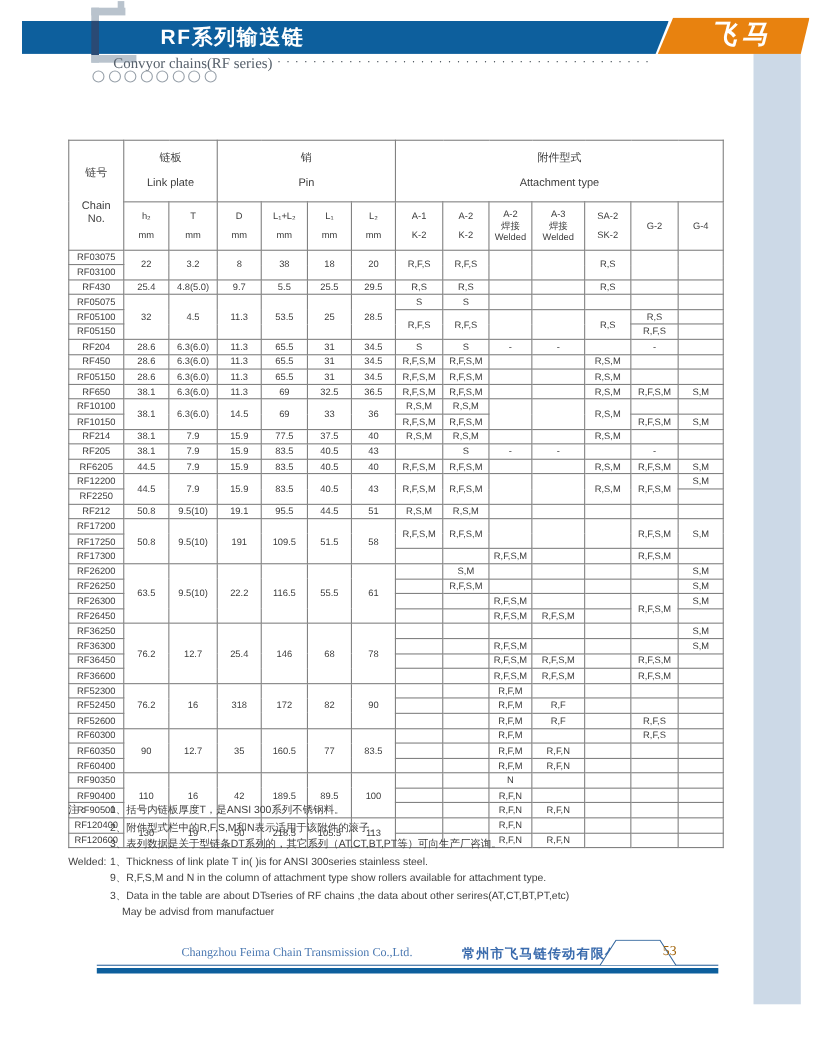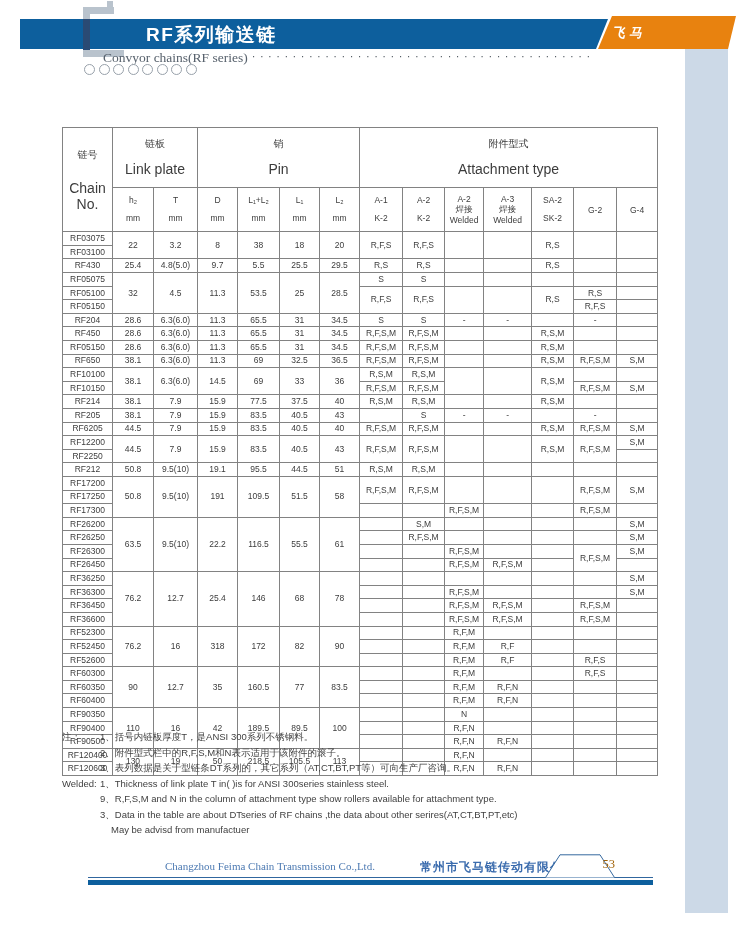--- a/index.html
+++ b/index.html
@@ -18,21 +18,21 @@
   .br-navy{position:absolute;left:83px;top:19px;width:7px;height:31px;background:#2a4a74;}
 
   
   .banner-blue{position:absolute;left:20px;top:19px;width:588px;height:30px;background:#0d5f9d;
     clip-path:polygon(0 0,100% 0,calc(100% - 12px) 100%,0 100%);}
   .page-title{position:absolute;left:118px;top:21px;height:28px;line-height:28px;color:#fff;
     font-size:19px;font-weight:bold;letter-spacing:1.5px;margin-left:28px;}
   .brand-badge{position:absolute;left:598px;top:16px;width:138px;height:33px;background:#e8820f;
     clip-path:polygon(14px 0,138px 0,130px 100%,0 100%);}
   .brand-logo{position:absolute;left:612px;top:16px;width:124px;height:33px;line-height:33px;
-    color:#fff;font-family:"Liberation Serif",serif;font-size:13px;
+    text-align:center;color:#fff;font-family:"Liberation Serif",serif;font-size:24px;
     font-weight:bold;font-style:italic;letter-spacing:4px;}
 
   .subtitle-row{position:absolute;left:103px;top:50px;width:545px;display:flex;align-items:flex-start;}
   .subtitle{font-family:"Liberation Serif",serif;font-size:13.5px;color:#57616c;white-space:nowrap;}
   .dots{flex:1;overflow:hidden;white-space:nowrap;color:#4c545c;font-size:11px;
     letter-spacing:4.5px;margin-left:4px;line-height:13px;}
 
   .circle-row{position:absolute;left:84px;top:64px;display:flex;gap:3.5px;}
   .circ{width:9px;height:9px;border:1.4px solid #98a1aa;border-radius:50%;background:#fff;}
 
@@ -40,21 +40,21 @@
   .spec{position:absolute;left:62px;top:127px;border-collapse:collapse;table-layout:fixed;
     width:595px;font-size:8.5px;color:#3c3c3c;}
   .spec th,.spec td{border:1px solid #828282;text-align:center;vertical-align:middle;
     padding:0;white-space:pre-line;overflow:hidden;font-weight:normal;}
   .spec{border:1.5px solid #555;}
   .spec thead tr.grp th{height:36px;}
   .spec thead tr.sub th{height:43px;}
   .spec tbody td{height:12.6px;line-height:1.05;white-space:nowrap;}
   .spec tbody tr.gt td{border-top:1.8px solid #5d5d5d;}
   .zh{font-size:10px;line-height:1.25;}
-  .en{font-size:14px;line-height:1.2;}
+  .en{font-size:10px;line-height:1.2;}
   .chainhead .zh{margin:3px 0 8px 0;}
   .lh2{line-height:2.05;}
   .lh3{line-height:1.25;}
   .sub th{font-size:8.5px;}
 
   
   .notes{position:absolute;left:62px;top:729px;width:590px;font-size:9.5px;color:#3f3f3f;}
   .note-line{display:flex;line-height:15.5px;}
   .note-label{width:38px;flex:0 0 38px;}
   .note-text{flex:1;}

